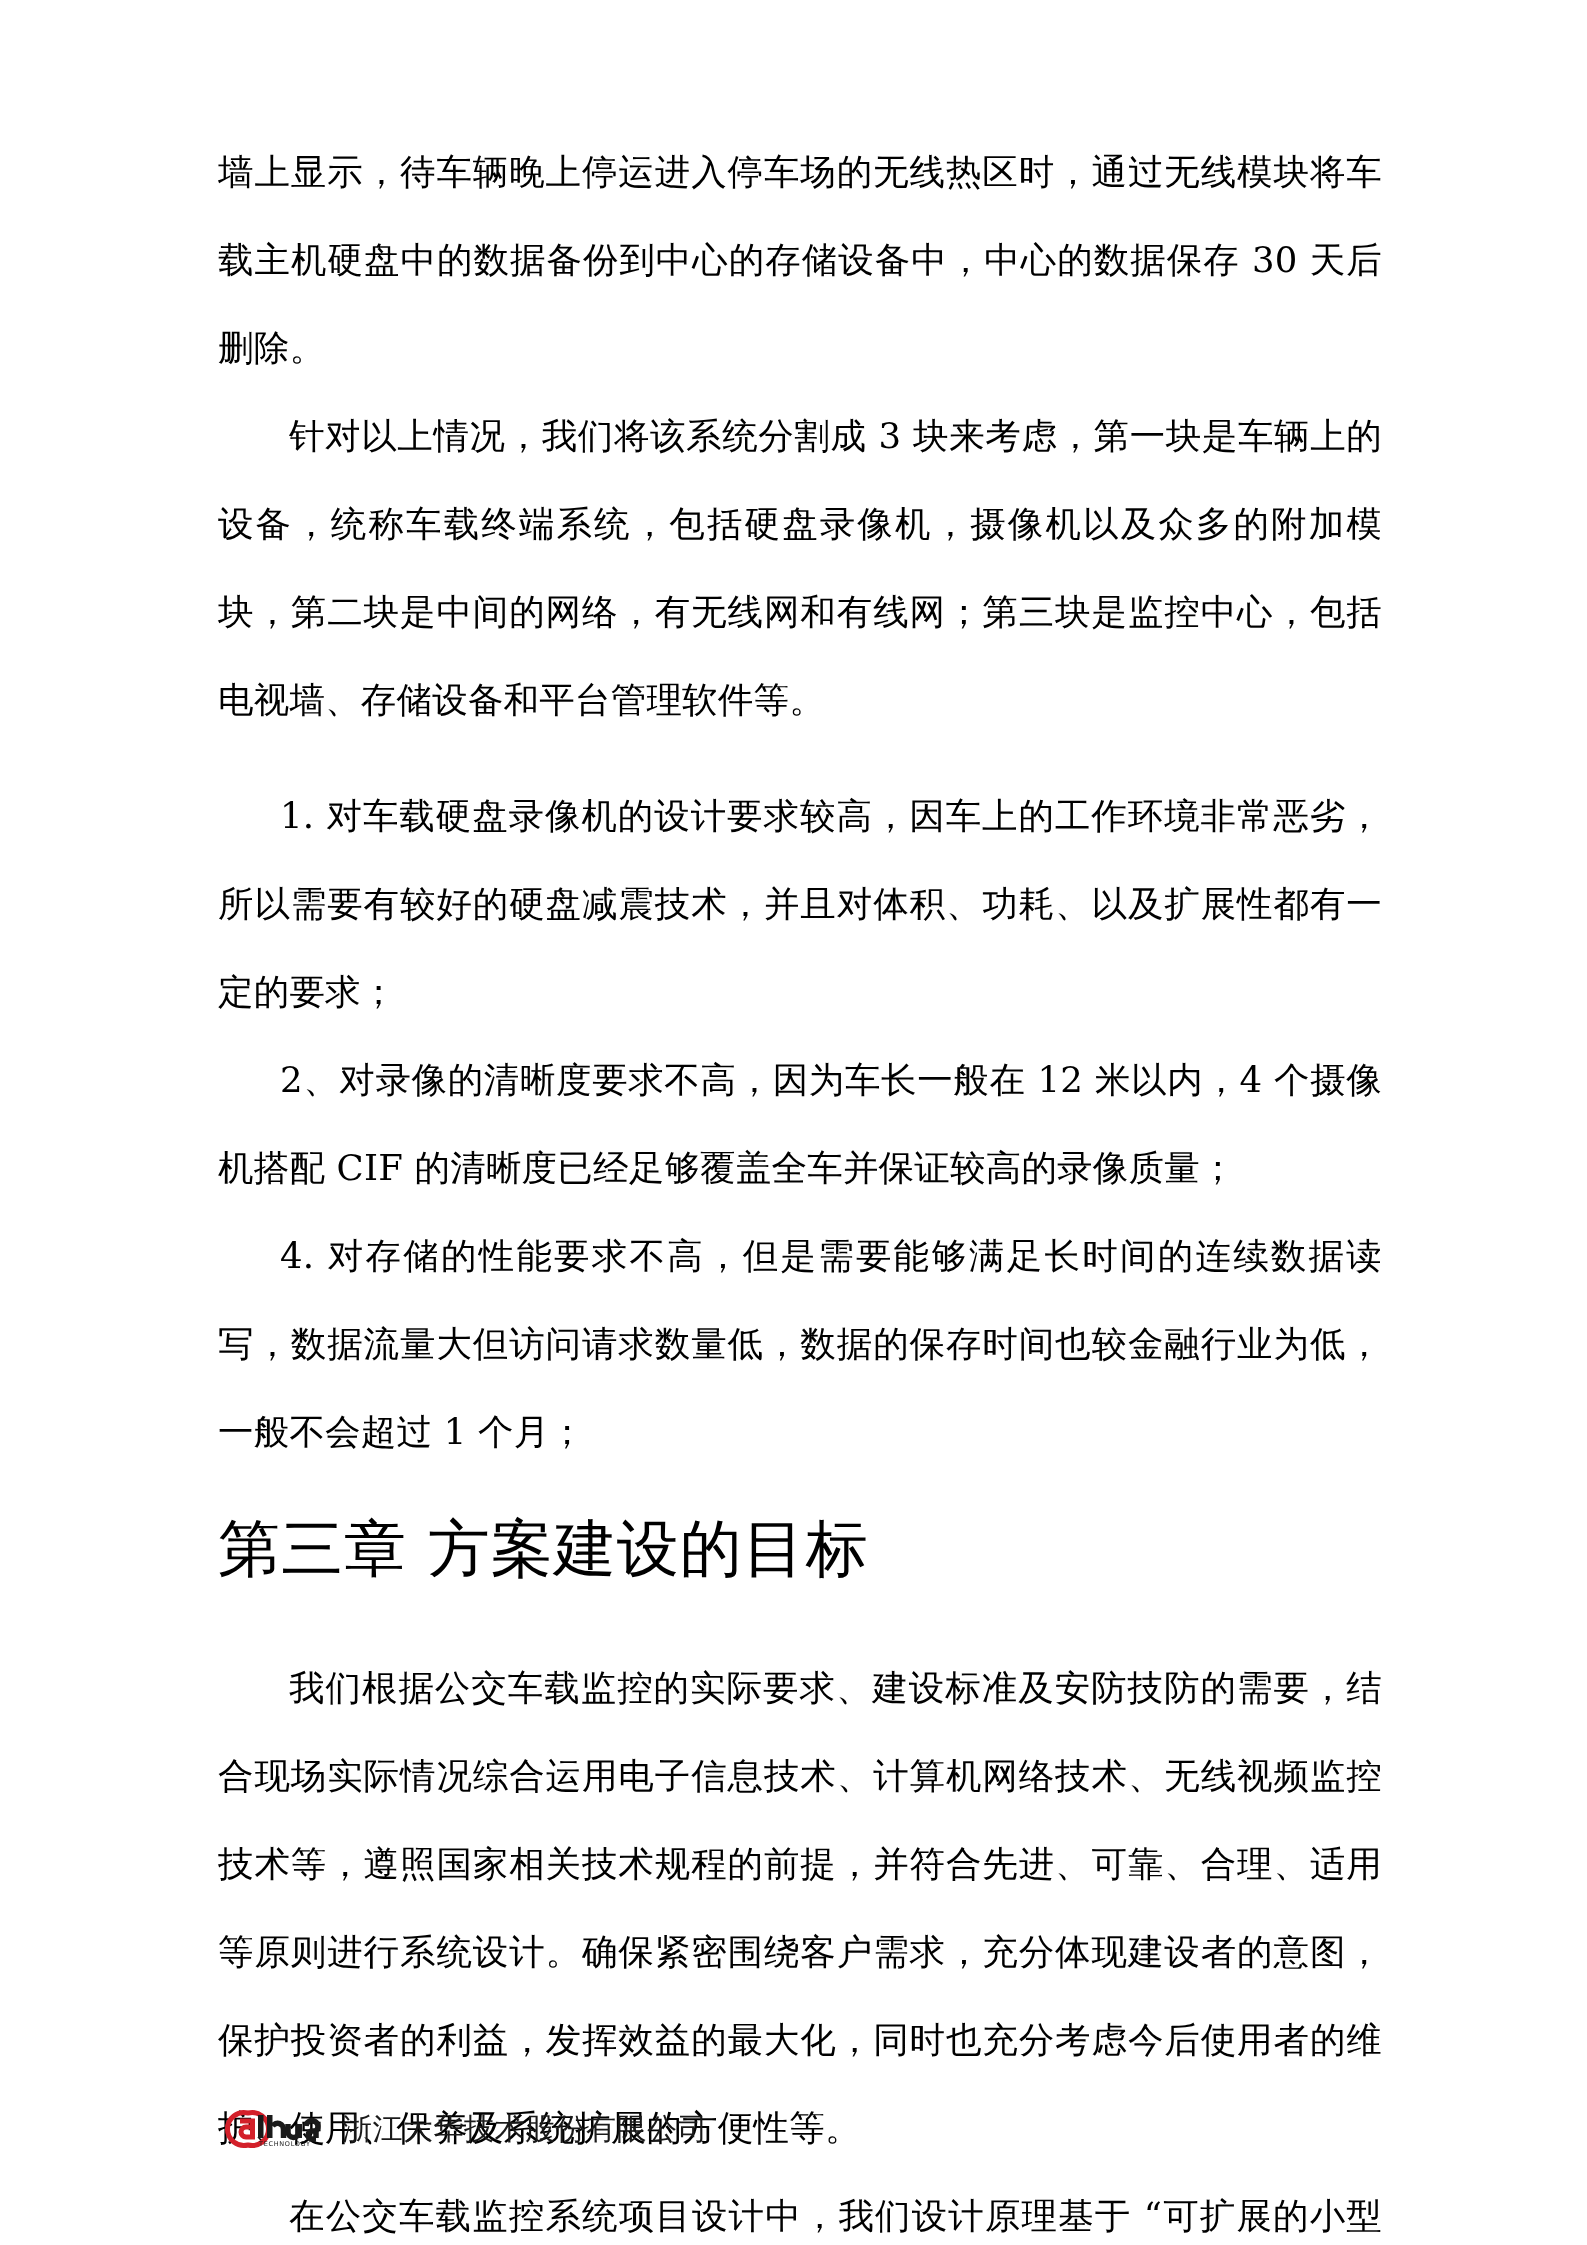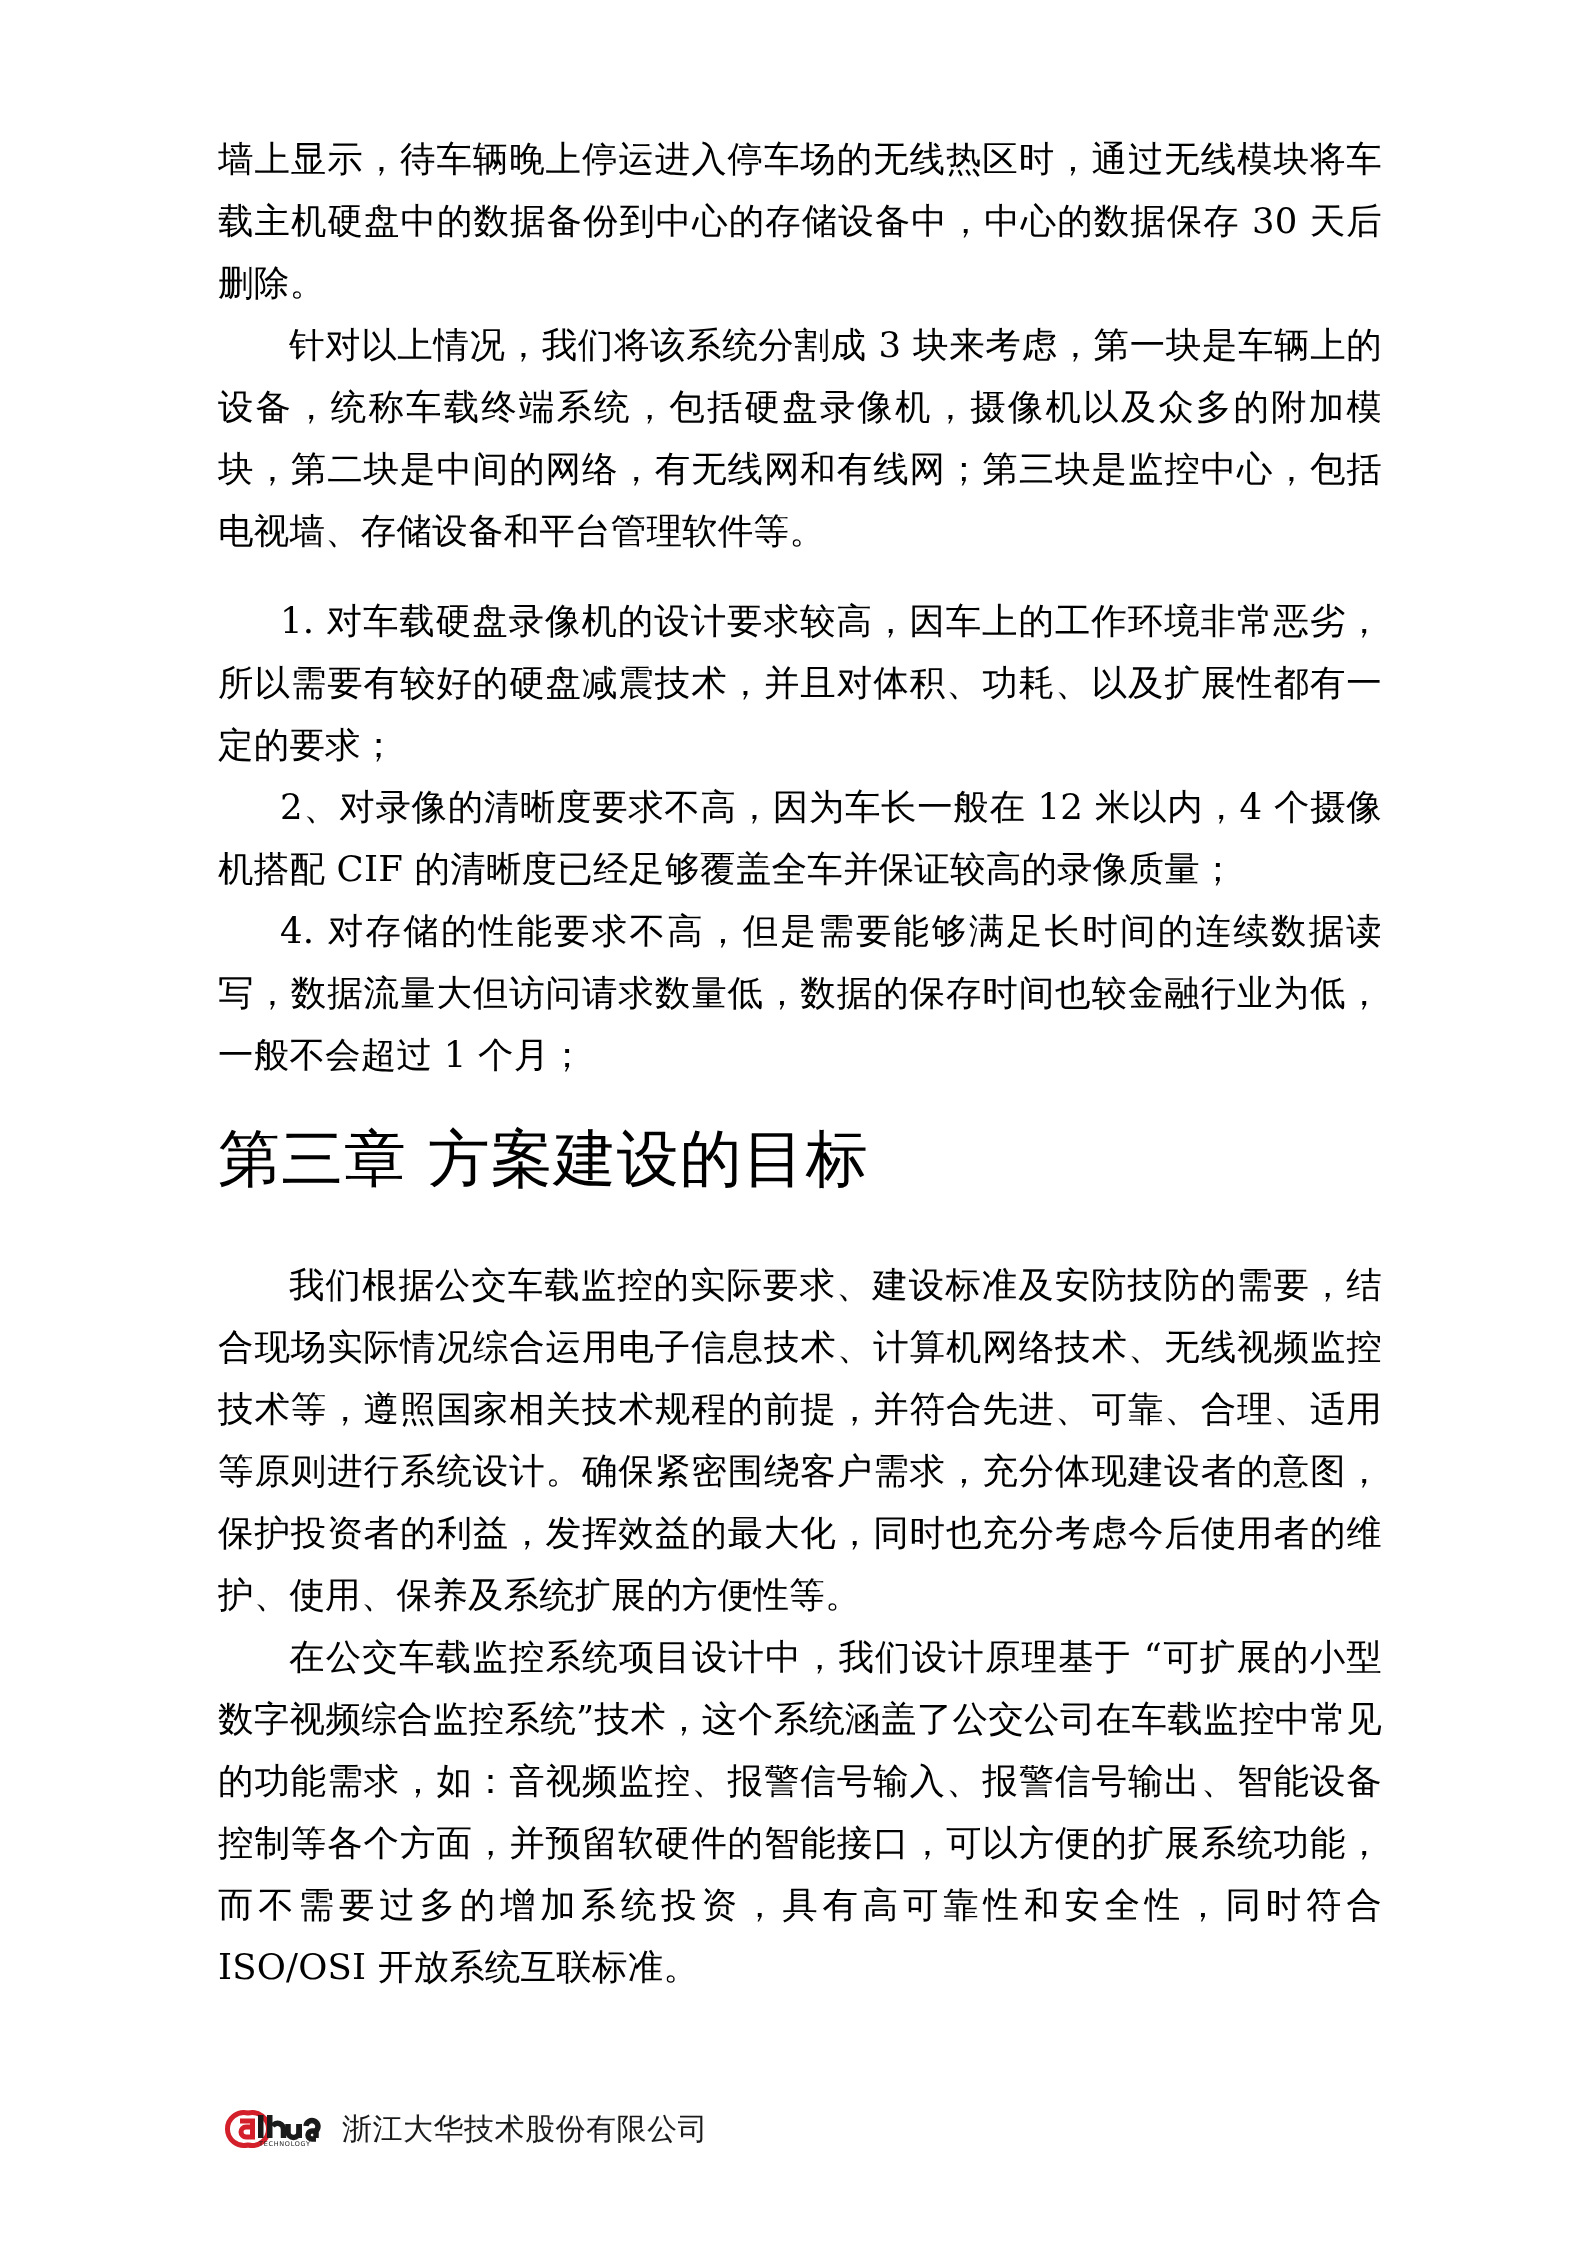--- a/index.html
+++ b/index.html
@@ -20,21 +20,21 @@
     box-sizing: border-box;
     padding: 128px 205px 0 218px;
     overflow: hidden;
   }
   .content {
     width: 1164px;
   }
   
   .para {
     font-size: 35.5px;
-    line-height: 62px;
+    line-height: 88px;
     text-align: justify;
     text-justify: inter-ideograph;
     margin: 0;
     letter-spacing: 0.2px;
     text-indent: 0;
     font-family: "DejaVu Serif", "Liberation Serif", serif;
   }
   .para.indent {
     text-indent: 71px;
   }

